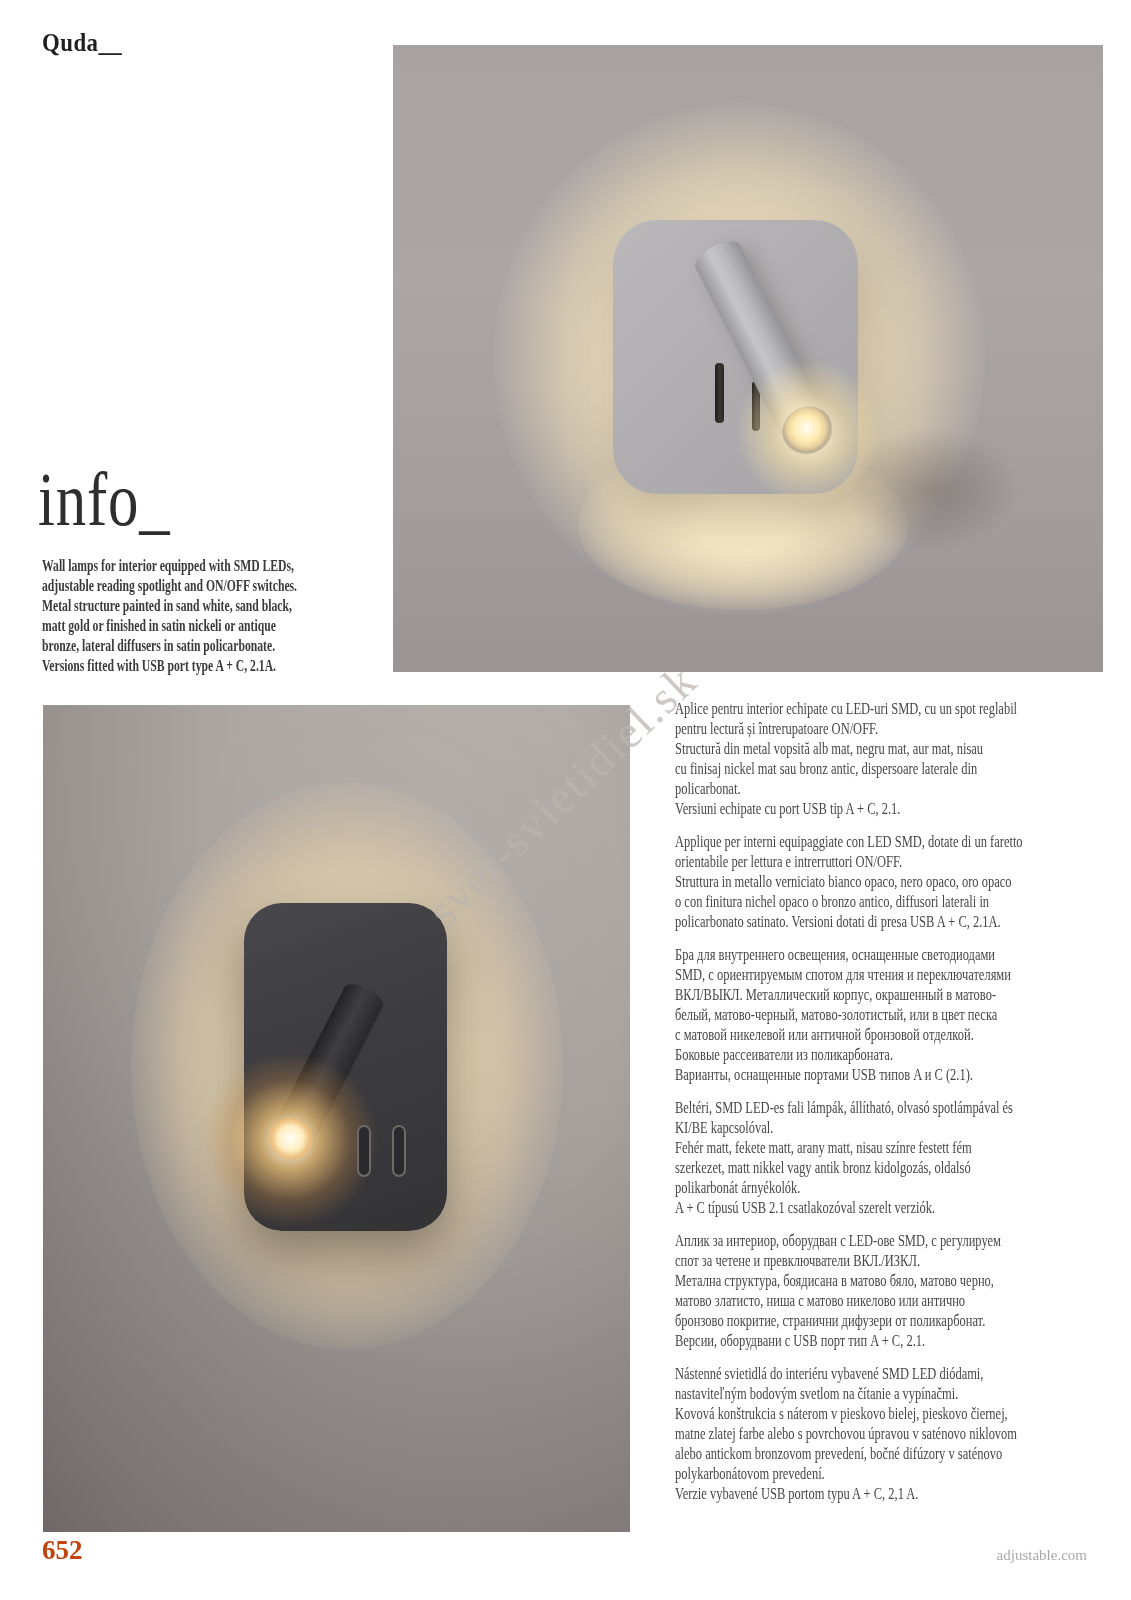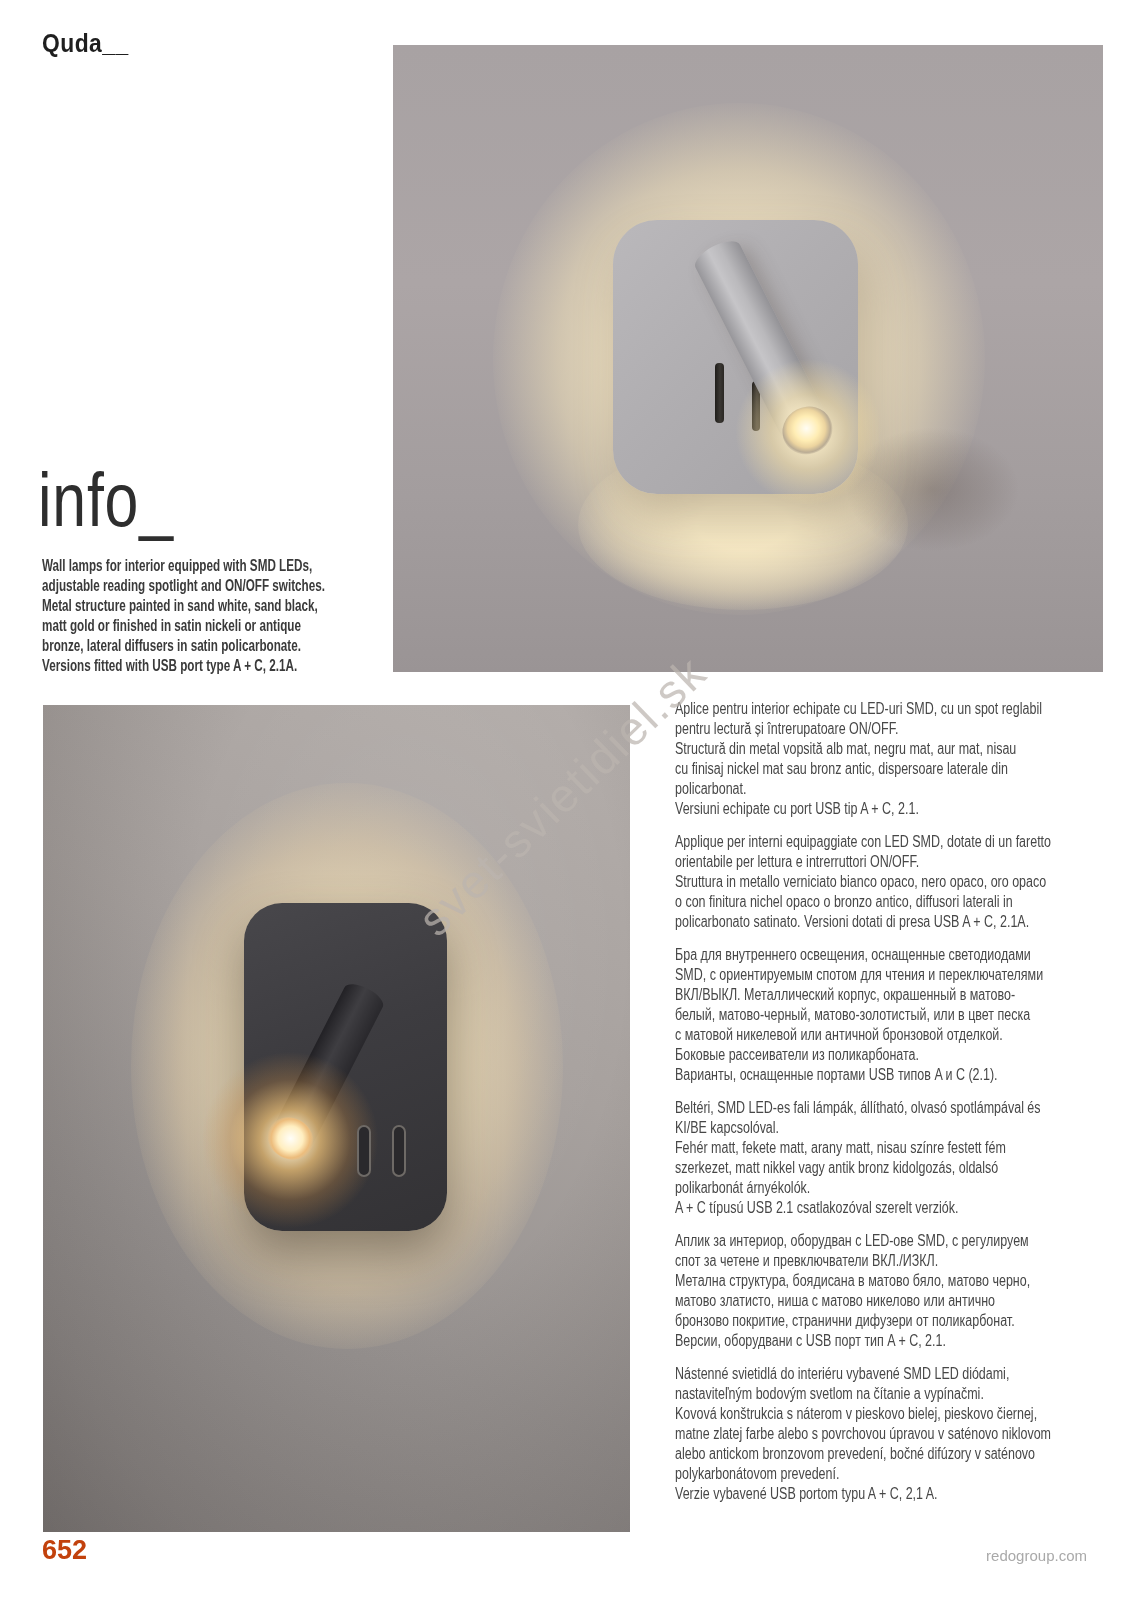--- a/index.html
+++ b/index.html
@@ -1,17 +1,17 @@
 <!DOCTYPE html>
 <html><head>
 <meta charset="utf-8">
 <style>
   * { margin:0; padding:0; box-sizing:border-box; }
   html,body { width:1131px; height:1600px; background:#ffffff; font-family:"Liberation Sans", sans-serif; }
-  .page { position:relative; width:1131px; height:1600px; background:#fff; overflow:hidden; }
+  .page { position:relative; width:1131px; height:1600px; background:#fff; overflow:hidden;font-family:Liberation Serif, serif; }
 
   
   .brand { position:absolute; left:42px; top:28px; font-size:26px; font-weight:700; color:#1f1f1f;
            letter-spacing:0.5px; transform:scaleX(0.88); transform-origin:0 0; white-space:pre; }
 
   
   .info-heading { position:absolute; left:38px; top:458px; font-size:76px; font-weight:100; color:#2e2e2e;
                   letter-spacing:1px; line-height:1.1; transform:scaleX(0.80); transform-origin:0 0; white-space:pre; }
   .info-text { position:absolute; left:42px; top:556px; width:460px; font-size:16px; font-weight:700; color:#3a3a3a;
                line-height:20px; white-space:pre; transform:scaleX(0.73); transform-origin:0 0; }
@@ -155,15 +155,15 @@
 Kovová konštrukcia s náterom v pieskovo bielej, pieskovo čiernej,
 matne zlatej farbe alebo s povrchovou úpravou v saténovo niklovom
 alebo antickom bronzovom prevedení, bočné difúzory v saténovo
 polykarbonátovom prevedení.
 Verzie vybavené USB portom typu A + C, 2,1 A.</div>
   </div>
 
   <div class="watermark">svet-svietidiel.sk</div>
 
   <div class="page-number">652</div>
-  <div class="website">redogroup.com</div>
+  <div class="website">adjustable.com</div>
 
 </div>
 
 </body></html>

